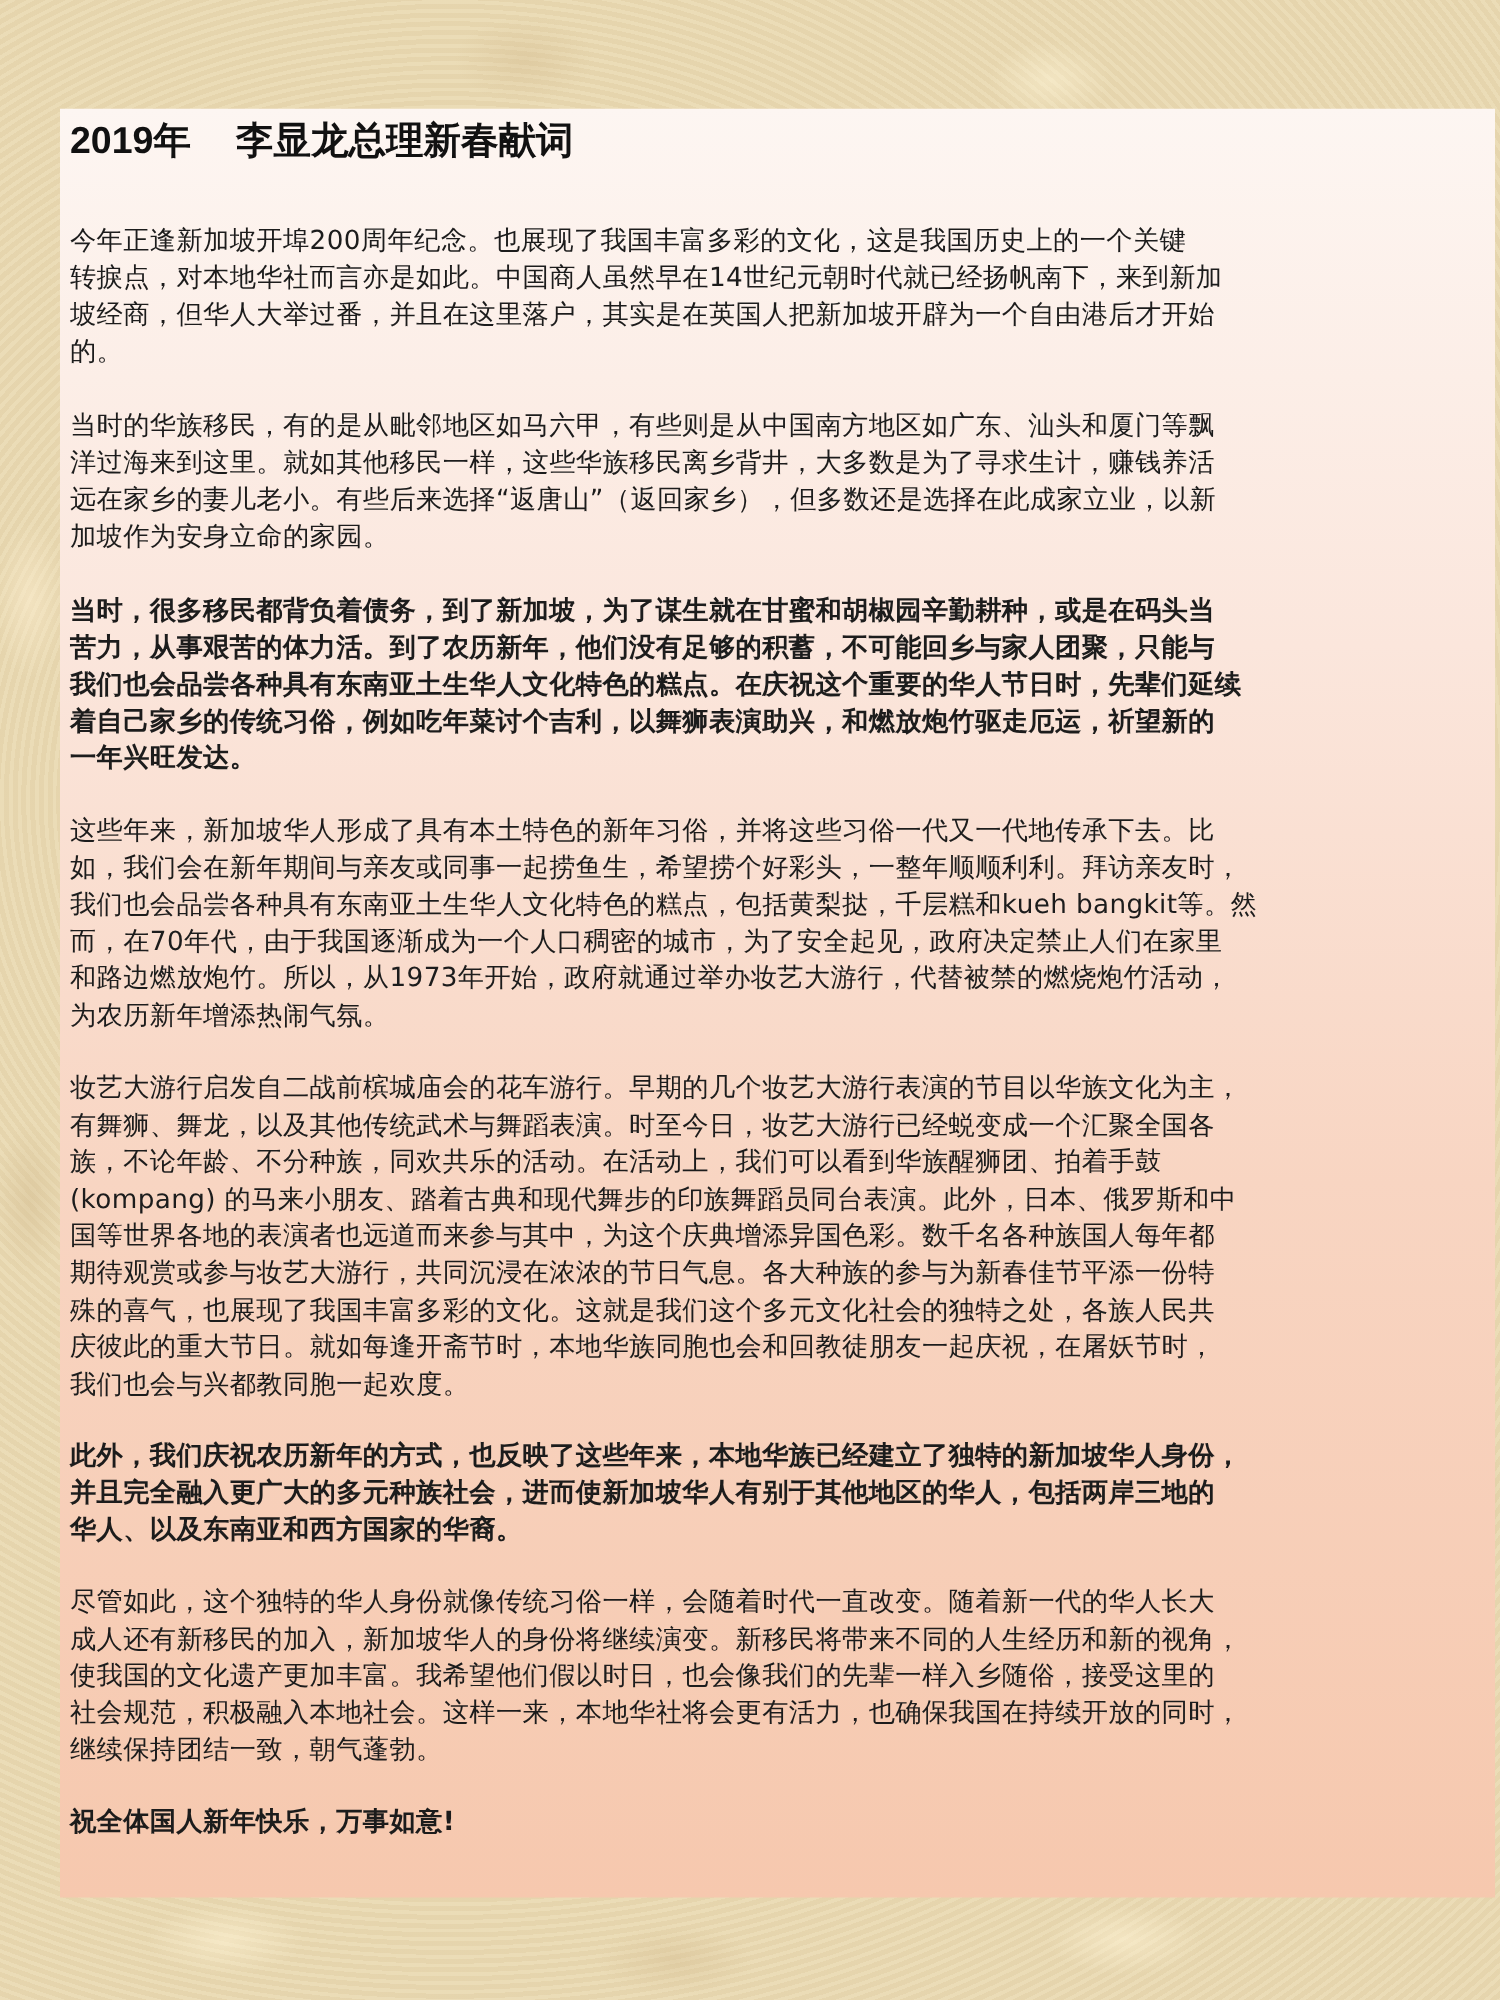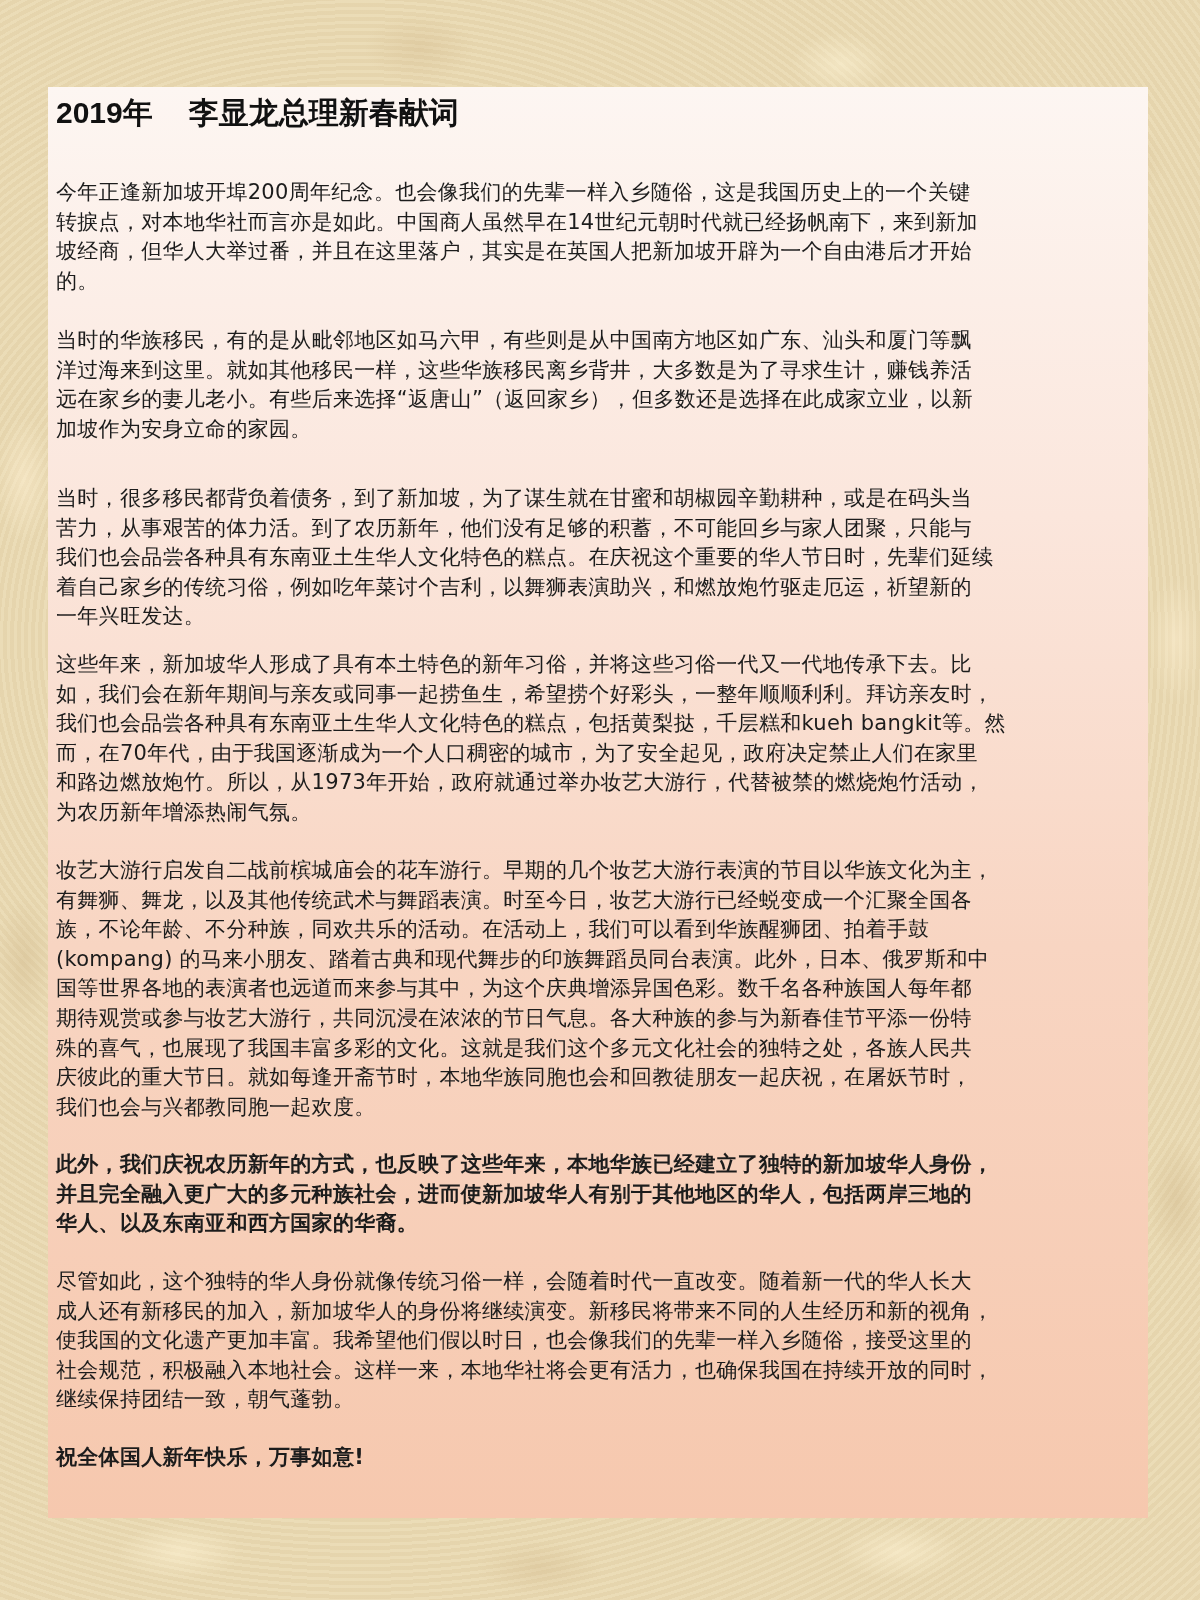--- a/index.html
+++ b/index.html
@@ -27,20 +27,21 @@
         repeating-radial-gradient(circle at 30% 40%, rgba(255,248,225,0.10) 0 3px, rgba(200,175,130,0.10) 3px 7px);
       font-family: "DejaVu Sans", "Liberation Sans", sans-serif;
     }
     .panel {
       position: absolute;
       left: 48px;
       top: 87px;
       width: 1100px;
       height: 1431px;
       background: linear-gradient(to bottom, #fdf6f2 0%, #fbe6dc 30%, #f8d5c2 60%, #f6c8ae 100%);
+      padding-left: 48px;
     }
     .title {
       position: absolute;
       left: 8px;
       top: 6px;
       margin: 0;
       font-family: "Liberation Sans", "DejaVu Sans", sans-serif;
       font-weight: bold;
       font-size: 30px;
       line-height: 40px;
@@ -67,34 +68,34 @@
       letter-spacing: 0.3px;
     }
   </style>
 </head>
 <body>
 
 <div class="panel">
   <h1 class="title"><span>2019年</span><span class="title-gap"></span><span>李显龙总理新春献词</span></h1>
 
   <div class="para" style="top:91px;">
-    <span class="line">今年正逢新加坡开埠200周年纪念。也会像我们的先辈一样入乡随俗，这是我国历史上的一个关键</span>
+    <span class="line">今年正逢新加坡开埠200周年纪念。也展现了我国丰富多彩的文化，这是我国历史上的一个关键</span>
     <span class="line">转捩点，对本地华社而言亦是如此。中国商人虽然早在14世纪元朝时代就已经扬帆南下，来到新加</span>
     <span class="line">坡经商，但华人大举过番，并且在这里落户，其实是在英国人把新加坡开辟为一个自由港后才开始</span>
     <span class="line">的。</span>
   </div>
 
   <div class="para" style="top:239px;">
     <span class="line">当时的华族移民，有的是从毗邻地区如马六甲，有些则是从中国南方地区如广东、汕头和厦门等飘</span>
     <span class="line">洋过海来到这里。就如其他移民一样，这些华族移民离乡背井，大多数是为了寻求生计，赚钱养活</span>
     <span class="line">远在家乡的妻儿老小。有些后来选择“返唐山”（返回家乡），但多数还是选择在此成家立业，以新</span>
     <span class="line">加坡作为安身立命的家园。</span>
   </div>
 
-  <div class="para" style="top:397px;">
+  <div class="para" style="top:387px;font-weight:bold;">
     <span class="line">当时，很多移民都背负着债务，到了新加坡，为了谋生就在甘蜜和胡椒园辛勤耕种，或是在码头当</span>
     <span class="line">苦力，从事艰苦的体力活。到了农历新年，他们没有足够的积蓄，不可能回乡与家人团聚，只能与</span>
     <span class="line">我们也会品尝各种具有东南亚土生华人文化特色的糕点。在庆祝这个重要的华人节日时，先辈们延续</span>
     <span class="line">着自己家乡的传统习俗，例如吃年菜讨个吉利，以舞狮表演助兴，和燃放炮竹驱走厄运，祈望新的</span>
     <span class="line">一年兴旺发达。</span>
   </div>
 
   <div class="para" style="top:563px;">
     <span class="line">这些年来，新加坡华人形成了具有本土特色的新年习俗，并将这些习俗一代又一代地传承下去。比</span>
     <span class="line">如，我们会在新年期间与亲友或同事一起捞鱼生，希望捞个好彩头，一整年顺顺利利。拜访亲友时，</span>

